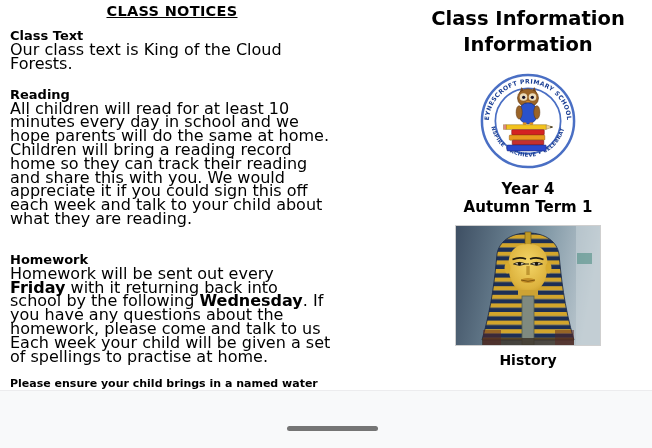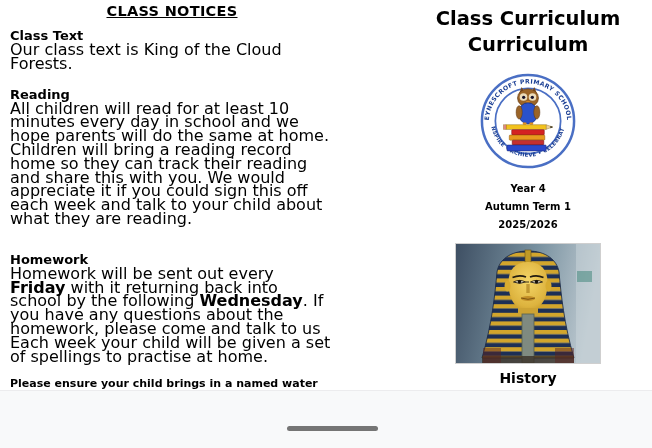--- a/index.html
+++ b/index.html
@@ -17,21 +17,21 @@
   .sec-para { font-size:16px; line-height:13.8px; letter-spacing:0; }
   .sec-para b { font-weight:bold; }
   .sec { margin:0; }
   .final-note { font-weight:bold; font-size:11px; line-height:14px; }
 
   
   .right-col { position:absolute; left:420px; top:6px; width:216px; text-align:center; }
   .curr-title { font-weight:bold; font-size:19.5px; line-height:26px; }
   .logo-wrap { margin-top:15px; }
   .logo-wrap svg { display:inline-block; }
-  .year-block { margin-top:7px; font-weight:bold; font-size:10px; line-height:18px; }
+  .year-block { margin-top:7px; font-weight:bold; font-size:15px; line-height:18px; }
   .photo-wrap { margin-top:9px; }
   .photo-frame { display:inline-block; line-height:0; border:1px solid #cfcfcf; }
   .photo-caption { margin-top:3px; font-weight:bold; font-size:14px; }
 
   
   .viewer-footer { position:absolute; left:0; top:390px; width:652px; height:58px; background:#f8f9fa; border-top:1px solid #ececee; }
   .h-scrollbar-thumb { position:absolute; left:287px; top:35px; width:91px; height:5px; background:#757575; border-radius:3px; cursor:pointer; }
 </style>
 </head>
 <body>
@@ -55,21 +55,21 @@
             <div class="sec-heading">Homework</div>
             <div class="sec-para"><span>Homework will be sent out every </span><b>Friday</b><span> with it returning back into school by the following </span><b>Wednesday</b><span>.  If you have any questions about the homework, please come and talk to us  Each week your child will be given a set of spellings to practise at home.</span></div>
           </div>
           <div class="sec" style="margin-top: 14px;">
             <div class="sec-para final-note"><b>Please ensure your child brings in a named water bottle everyday.</b></div>
           </div>
         </div>
     </div>
 
     <div class="right-col">
-      <div class="curr-title">Class Curriculum Curriculum</div>
+      <div class="curr-title">Class Information Information</div>
 
       <div class="logo-wrap">
         <svg width="96" height="96" viewBox="0 0 100 100">
           <circle cx="50" cy="50" r="48" fill="#ffffff" stroke="#4a6fc4" stroke-width="2.6"></circle>
           <circle cx="50" cy="50" r="34" fill="#ffffff" stroke="#4a6fc4" stroke-width="1.8"></circle>
           <defs>
             <path id="arcTop" d="M 9,52 A 41,41 0 1 1 91,52" fill="none"></path>
             <path id="arcBottom" d="M 12,57 A 39,39 0 0 0 88,57" fill="none"></path>
           </defs>
           <text font-size="6.4" font-weight="bold" fill="#1b3f94" letter-spacing="0.4" font-family="DejaVu Sans, sans-serif">
@@ -105,21 +105,20 @@
             <rect x="30.5" y="64.6" width="37" height="5.4" rx="1" fill="#e89a1e" stroke="#8a5208" stroke-width="0.5"></rect>
             <rect x="33.5" y="70" width="33" height="5" rx="1" fill="#c43030" stroke="#6e1212" stroke-width="0.5"></rect>
             <rect x="28" y="75" width="41" height="6.2" rx="1" fill="#2a48cc" stroke="#14246a" stroke-width="0.5"></rect>
           </g>
         </svg>
       </div>
 
       <div class="year-block">
         <div>Year 4</div>
         <div>Autumn Term 1</div>
-        <div>2025/2026</div>
       </div>
 
       <div class="photo-wrap">
         <span class="photo-frame">
         <svg width="144" height="119" viewBox="0 0 144 119">
           <defs>
             <linearGradient id="bgGrad" x1="0" y1="0" x2="1" y2="0.15">
               <stop offset="0" stop-color="#3e4f63"></stop>
               <stop offset="0.55" stop-color="#77909f"></stop>
               <stop offset="1" stop-color="#bcc8cf"></stop>

